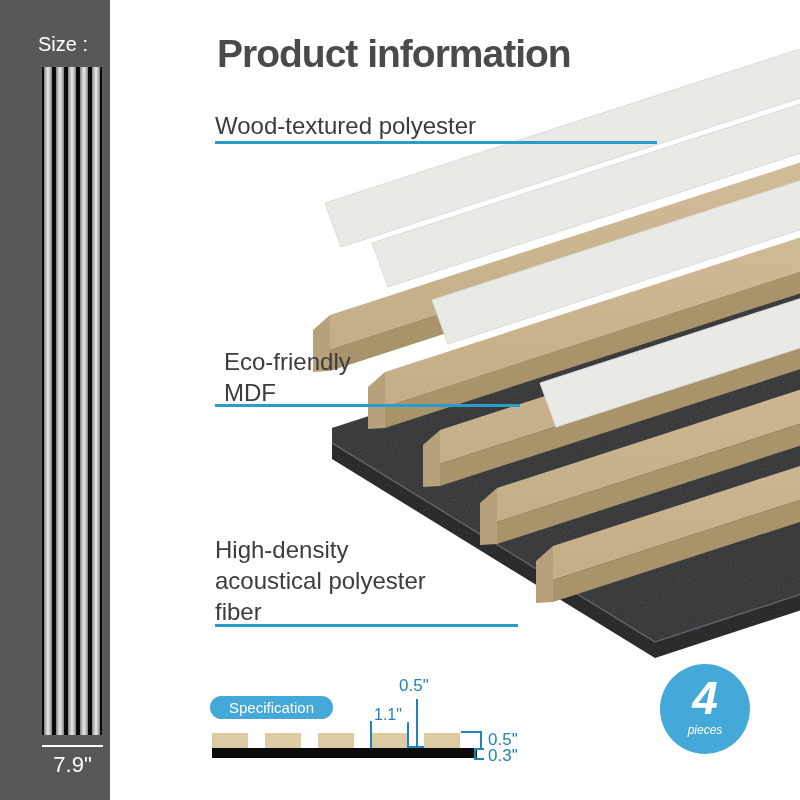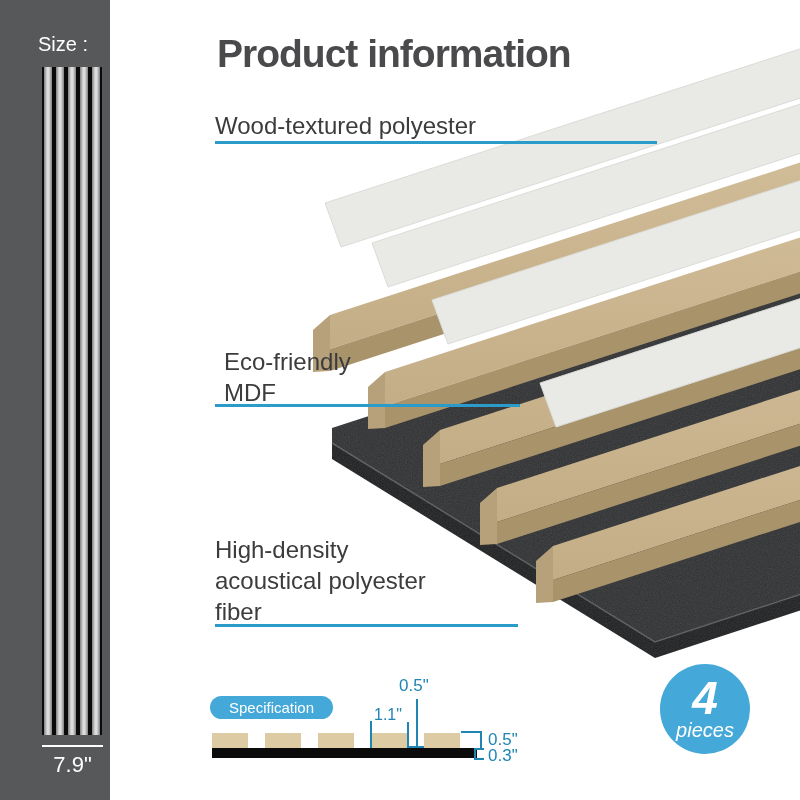--- a/index.html
+++ b/index.html
@@ -69,21 +69,21 @@
   .dim-label-height{left:488px;top:730px;}
   .dim-bracket-base{left:474px;top:748px;width:10px;height:12px;
     border:2px solid var(--dim-blue);border-right:none;}
   .dim-label-base{left:488px;top:746px;}
 
   
   .pieces-badge{left:660px;top:664px;width:90px;height:90px;border-radius:50%;
     background:var(--badge-blue);color:#fff;font-style:italic;display:flex;flex-direction:column;
     align-items:center;justify-content:center;z-index:2;}
   .pieces-count{font-size:46px;font-weight:700;line-height:42px;}
-  .pieces-unit{font-size:20px;line-height:22px;}
+  .pieces-unit{font-size:12px;line-height:22px;}
 </style>
 </head>
 <body>
 
 <div class="page">
 
   <svg class="scene" viewBox="0 0 800 800" aria-hidden="true">
     <defs>
       <linearGradient id="slatTopGrad" x1="0" y1="0" x2="0" y2="1">
         <stop offset="0" style="stop-color:var(--slat-top)"></stop>

